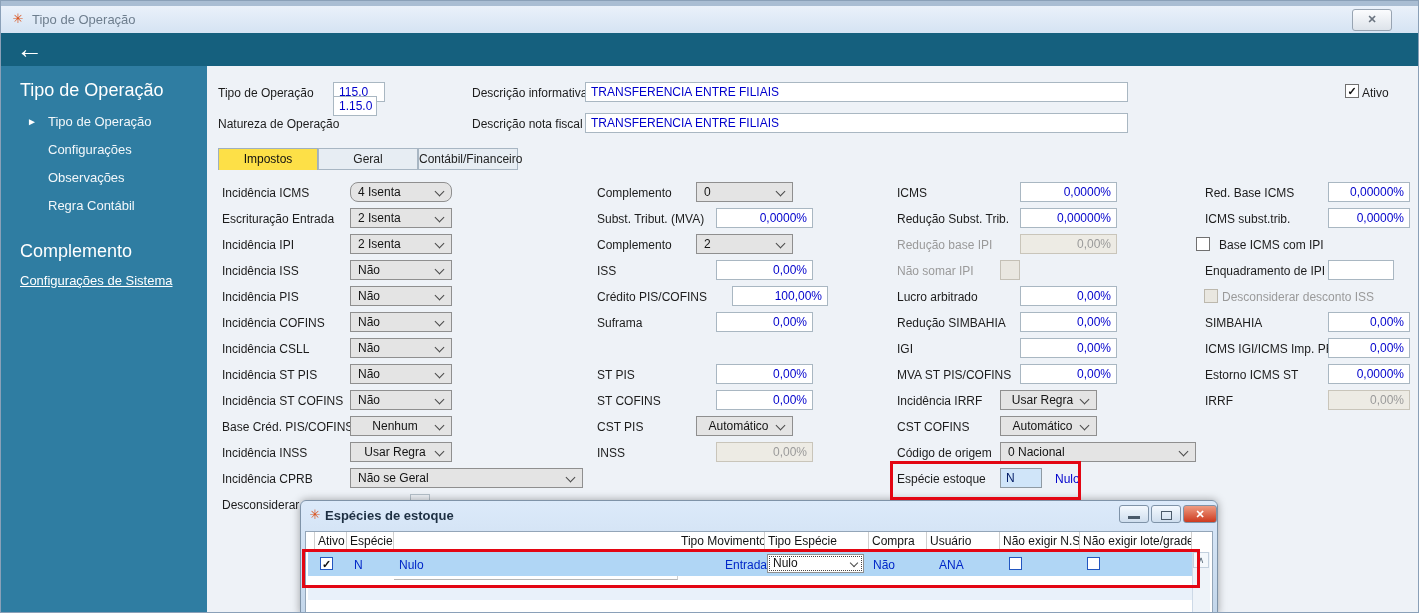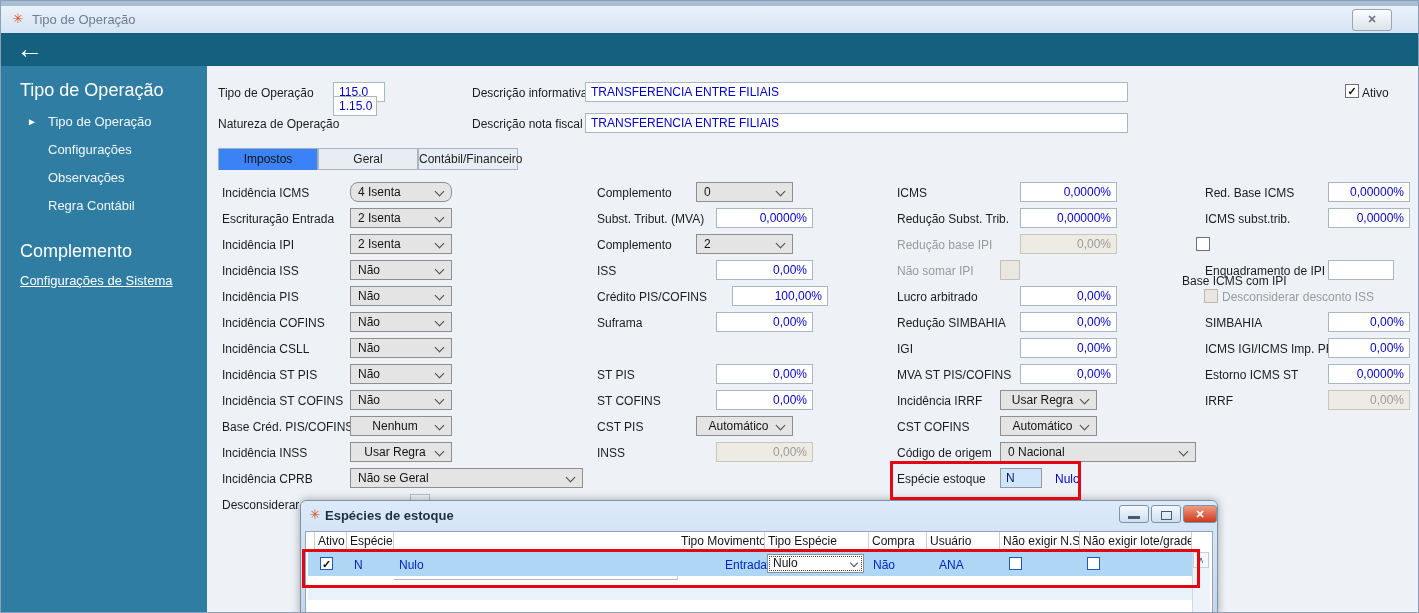--- a/index.html
+++ b/index.html
@@ -28,21 +28,21 @@
   .tbox.sel{background:#d0e5f9;border-color:#8f9aa3;color:#001a66;}
   .combo{position:absolute;background:#e4e4e4;border:1px solid #8f8f8f;height:20px;line-height:18px;font-size:12px;color:#141414;padding:0 22px 0 7px;box-sizing:border-box;white-space:nowrap;cursor:pointer;}
   .combo::after{content:"";position:absolute;right:8px;top:5px;width:6px;height:6px;border-right:1.4px solid #4a4a4a;border-bottom:1.4px solid #4a4a4a;transform:rotate(45deg);}
   .combo.ctr{text-align:center;padding-left:10px;}
   .cb{position:absolute;width:14px;height:14px;background:#fff;border:1px solid #707070;box-sizing:border-box;font-size:11px;line-height:12px;text-align:center;color:#111;cursor:pointer;}
   .cb.checked::after{content:"✓";font-weight:bold;}
   .cb.dis{background:#e9e7e0;border-color:#bcb8ad;cursor:default;}
   .disbox{position:absolute;width:20px;height:20px;background:#e9e7e0;border:1px solid #c4c0b5;box-sizing:border-box;}
   
   .tab{position:absolute;top:148px;height:22px;line-height:21px;font-size:12px;text-align:center;box-sizing:border-box;cursor:pointer;}
-  .tab.active{background:#3b82f6;border:1px solid #9fb0bf;border-bottom:none;color:#111;z-index:2;}
+  .tab.active{background:#fde047;border:1px solid #9fb0bf;border-bottom:none;color:#111;z-index:2;}
   .tab.inactive{background:#e7edf3;border:1px solid #a8b6c3;color:#222;}
   
   .red-box{position:absolute;border:3px solid #e30613;z-index:40;pointer-events:none;}
   
   #popup{left:300px;top:500px;width:916px;height:113px;background:linear-gradient(#dceafa,#c3d6ea);border:1px solid #7f93a8;border-radius:6px 6px 0 0;z-index:20;box-shadow:0 0 8px rgba(0,0,0,.35);}
   #popup .title{position:absolute;left:24px;top:7px;font-size:13px;font-weight:bold;color:#1d2f42;}
   .pbtn{position:absolute;top:4px;height:18px;border:1px solid #7f93a8;border-radius:3px;box-sizing:border-box;cursor:pointer;}
   .pbtn.min,.pbtn.max{background:linear-gradient(#f4f9fe,#cfdeee);width:30px;}
   .pbtn.close{background:linear-gradient(#ee9c82,#cd3a1f);width:34px;color:#fff;font-size:11px;font-weight:bold;text-align:center;line-height:16px;}
   .pbtn.min::after{content:"";position:absolute;left:8px;top:10px;width:12px;height:3px;background:#4a5a6a;}
@@ -170,21 +170,21 @@
     <div class="lbl" style="left: 897px; top: 446px;">Código de origem</div>
     <div class="combo" style="left: 1000px; top: 442px; width: 196px;">0 Nacional</div>
     <div class="lbl" style="left: 897px; top: 472px;">Espécie estoque</div>
     <div class="tbox sel" style="left: 1000px; top: 468px; width: 42px;">N</div>
     <div class="lbl" style="left: 1055px; top: 472px; color: rgb(0, 0, 204);">Nulo</div>
     <div class="lbl" style="left: 1205px; top: 186px;">Red. Base ICMS</div>
     <div class="tbox right" style="left: 1308px; top: 182px; width: 82px;">0,00000%</div>
     <div class="lbl" style="left: 1205px; top: 212px;">ICMS subst.trib.</div>
     <div class="tbox right" style="left: 1308px; top: 208px; width: 82px;">0,0000%</div>
     <div class="cb" style="left: 1196px; top: 237px;"></div>
-    <div class="lbl" style="left: 1182px; top: 238px; margin-top: 36px;">Base ICMS com IPI</div>
+    <div class="lbl" style="left: 1219px; top: 238px;">Base ICMS com IPI</div>
     <div class="lbl" style="left: 1205px; top: 264px;">Enquadramento de IPI</div>
     <div class="tbox right" style="left: 1308px; top: 260px; width: 66px;"></div>
     <div class="cb dis" style="left: 1204px; top: 289px;"></div>
     <div class="lbl dis" style="left: 1222px; top: 290px;">Desconsiderar desconto ISS</div>
     <div class="lbl" style="left: 1205px; top: 316px;">SIMBAHIA</div>
     <div class="tbox right" style="left: 1308px; top: 312px; width: 82px;">0,00%</div>
     <div class="lbl" style="left: 1205px; top: 342px;">ICMS IGI/ICMS Imp. PR</div>
     <div class="tbox right" style="left: 1308px; top: 338px; width: 82px;">0,00%</div>
     <div class="lbl" style="left: 1205px; top: 368px;">Estorno ICMS ST</div>
     <div class="tbox right" style="left: 1308px; top: 364px; width: 82px;">0,0000%</div>

